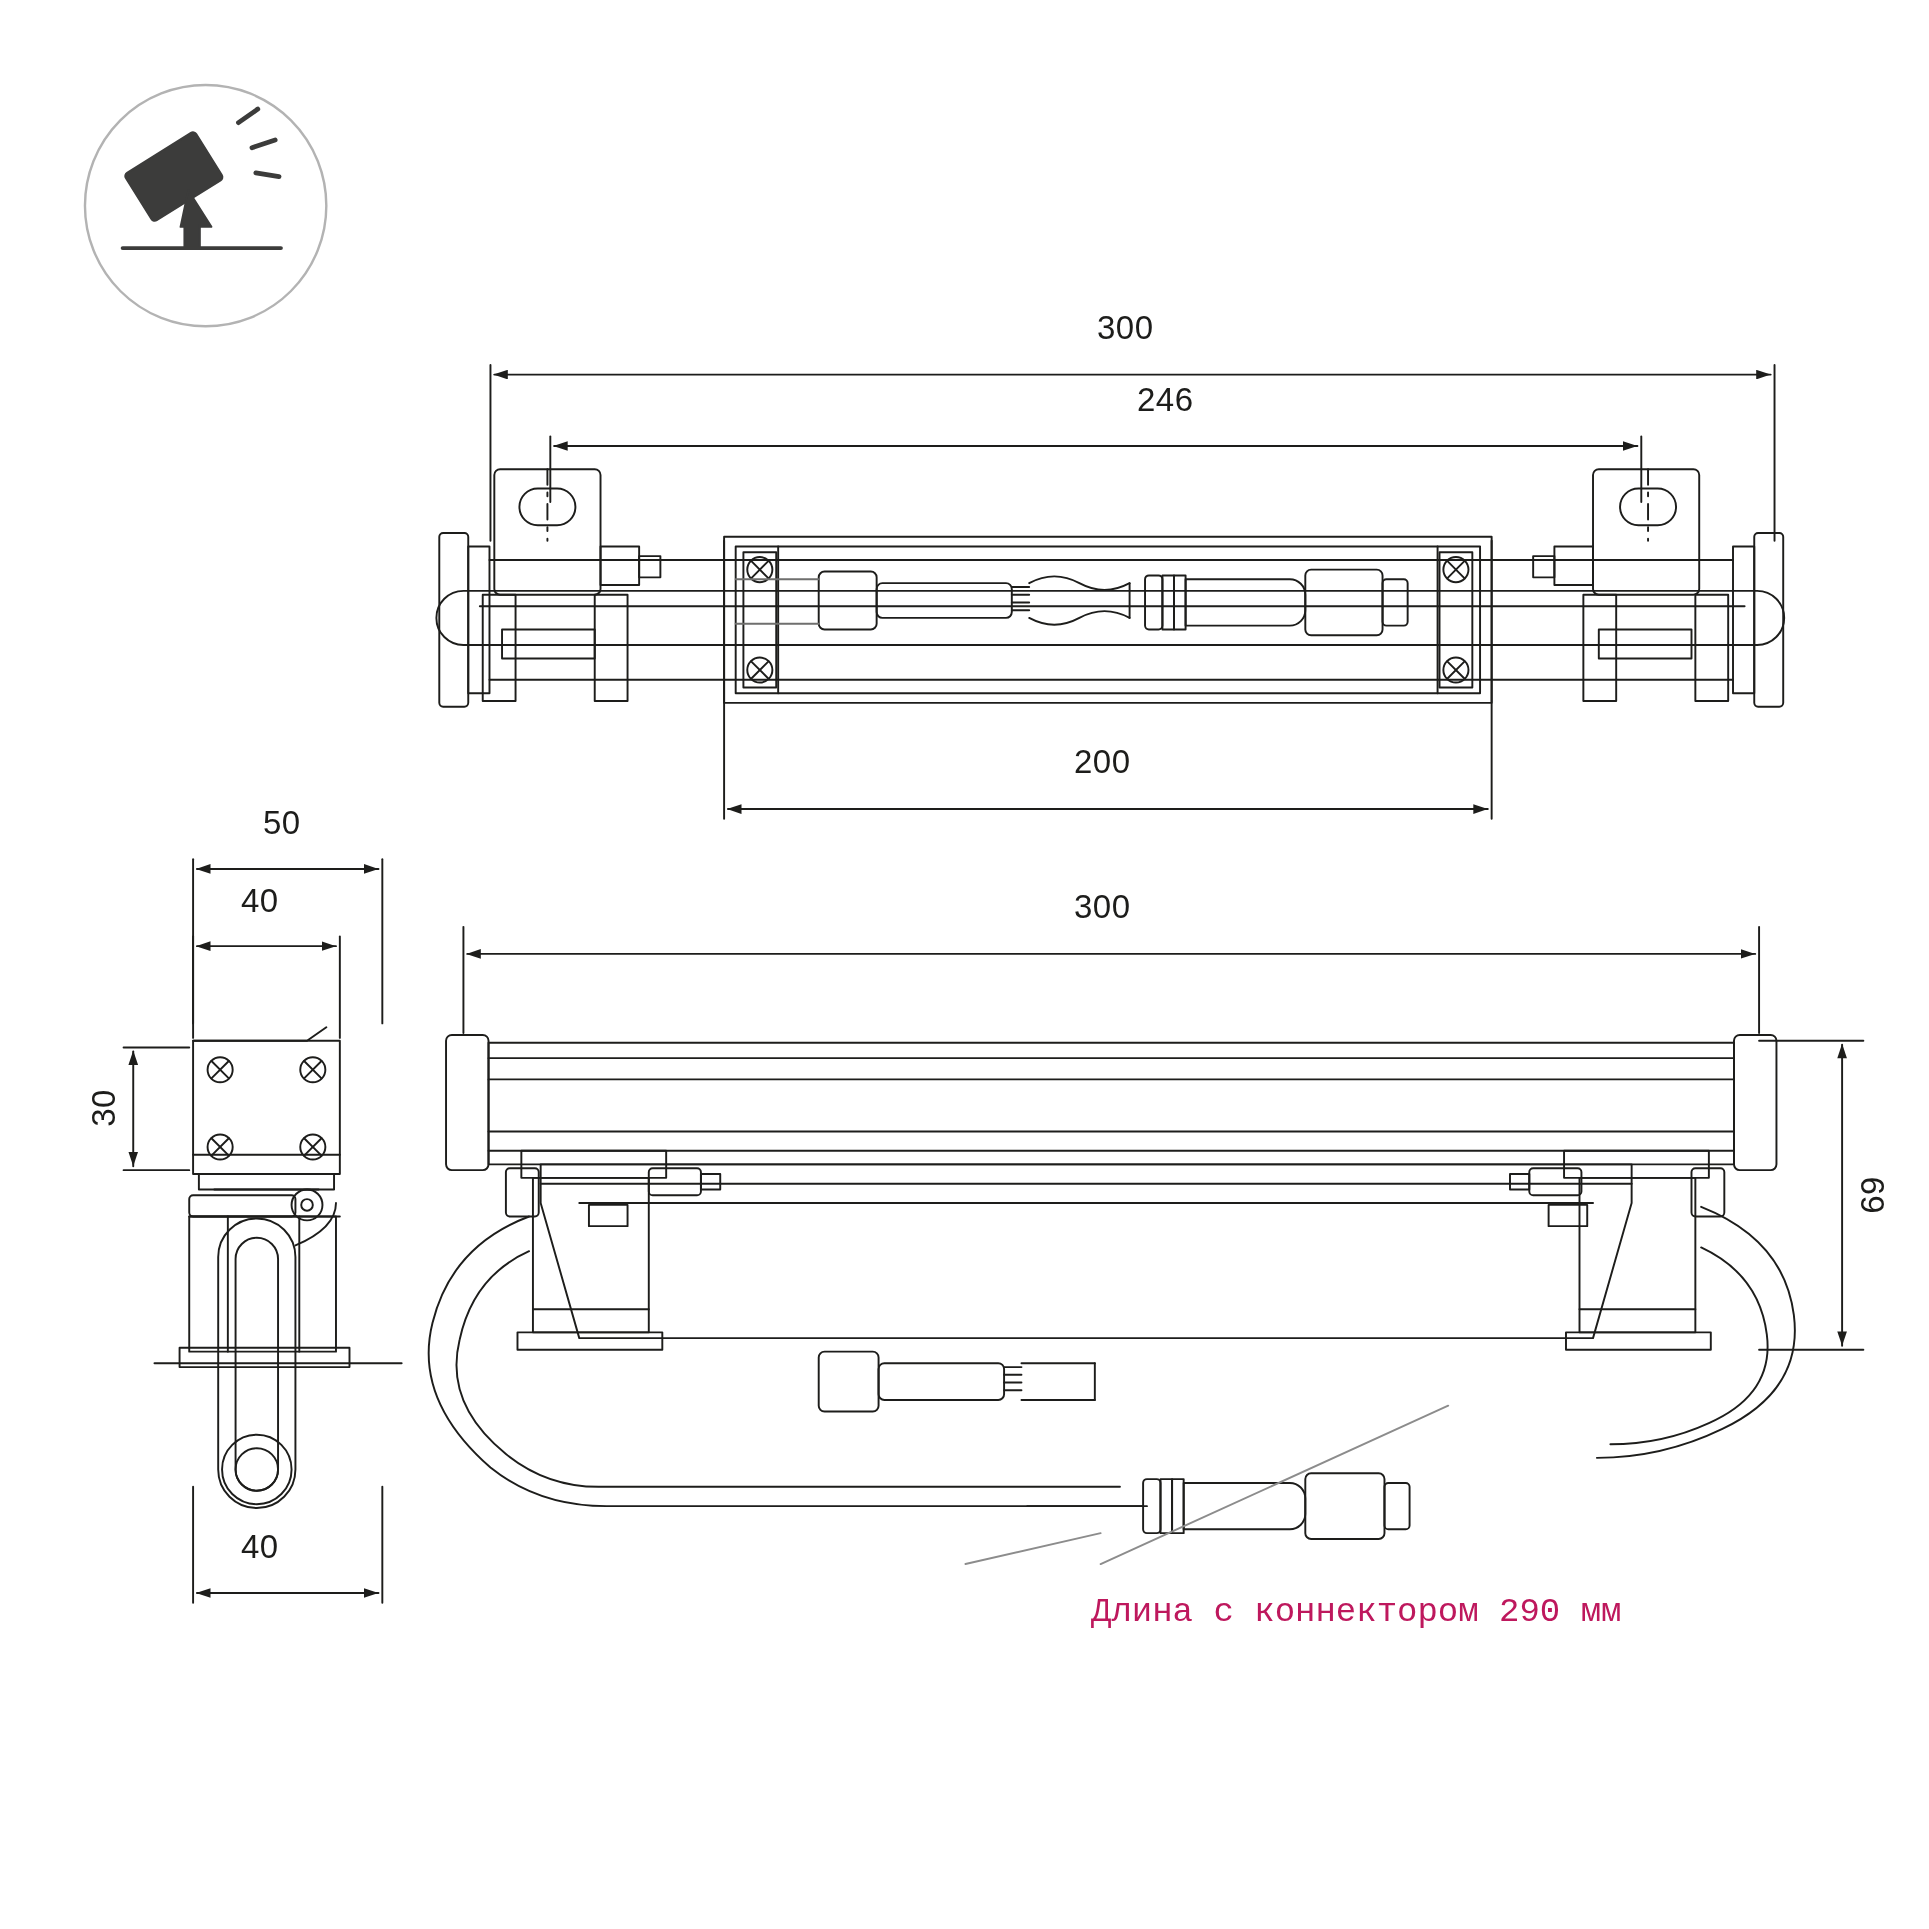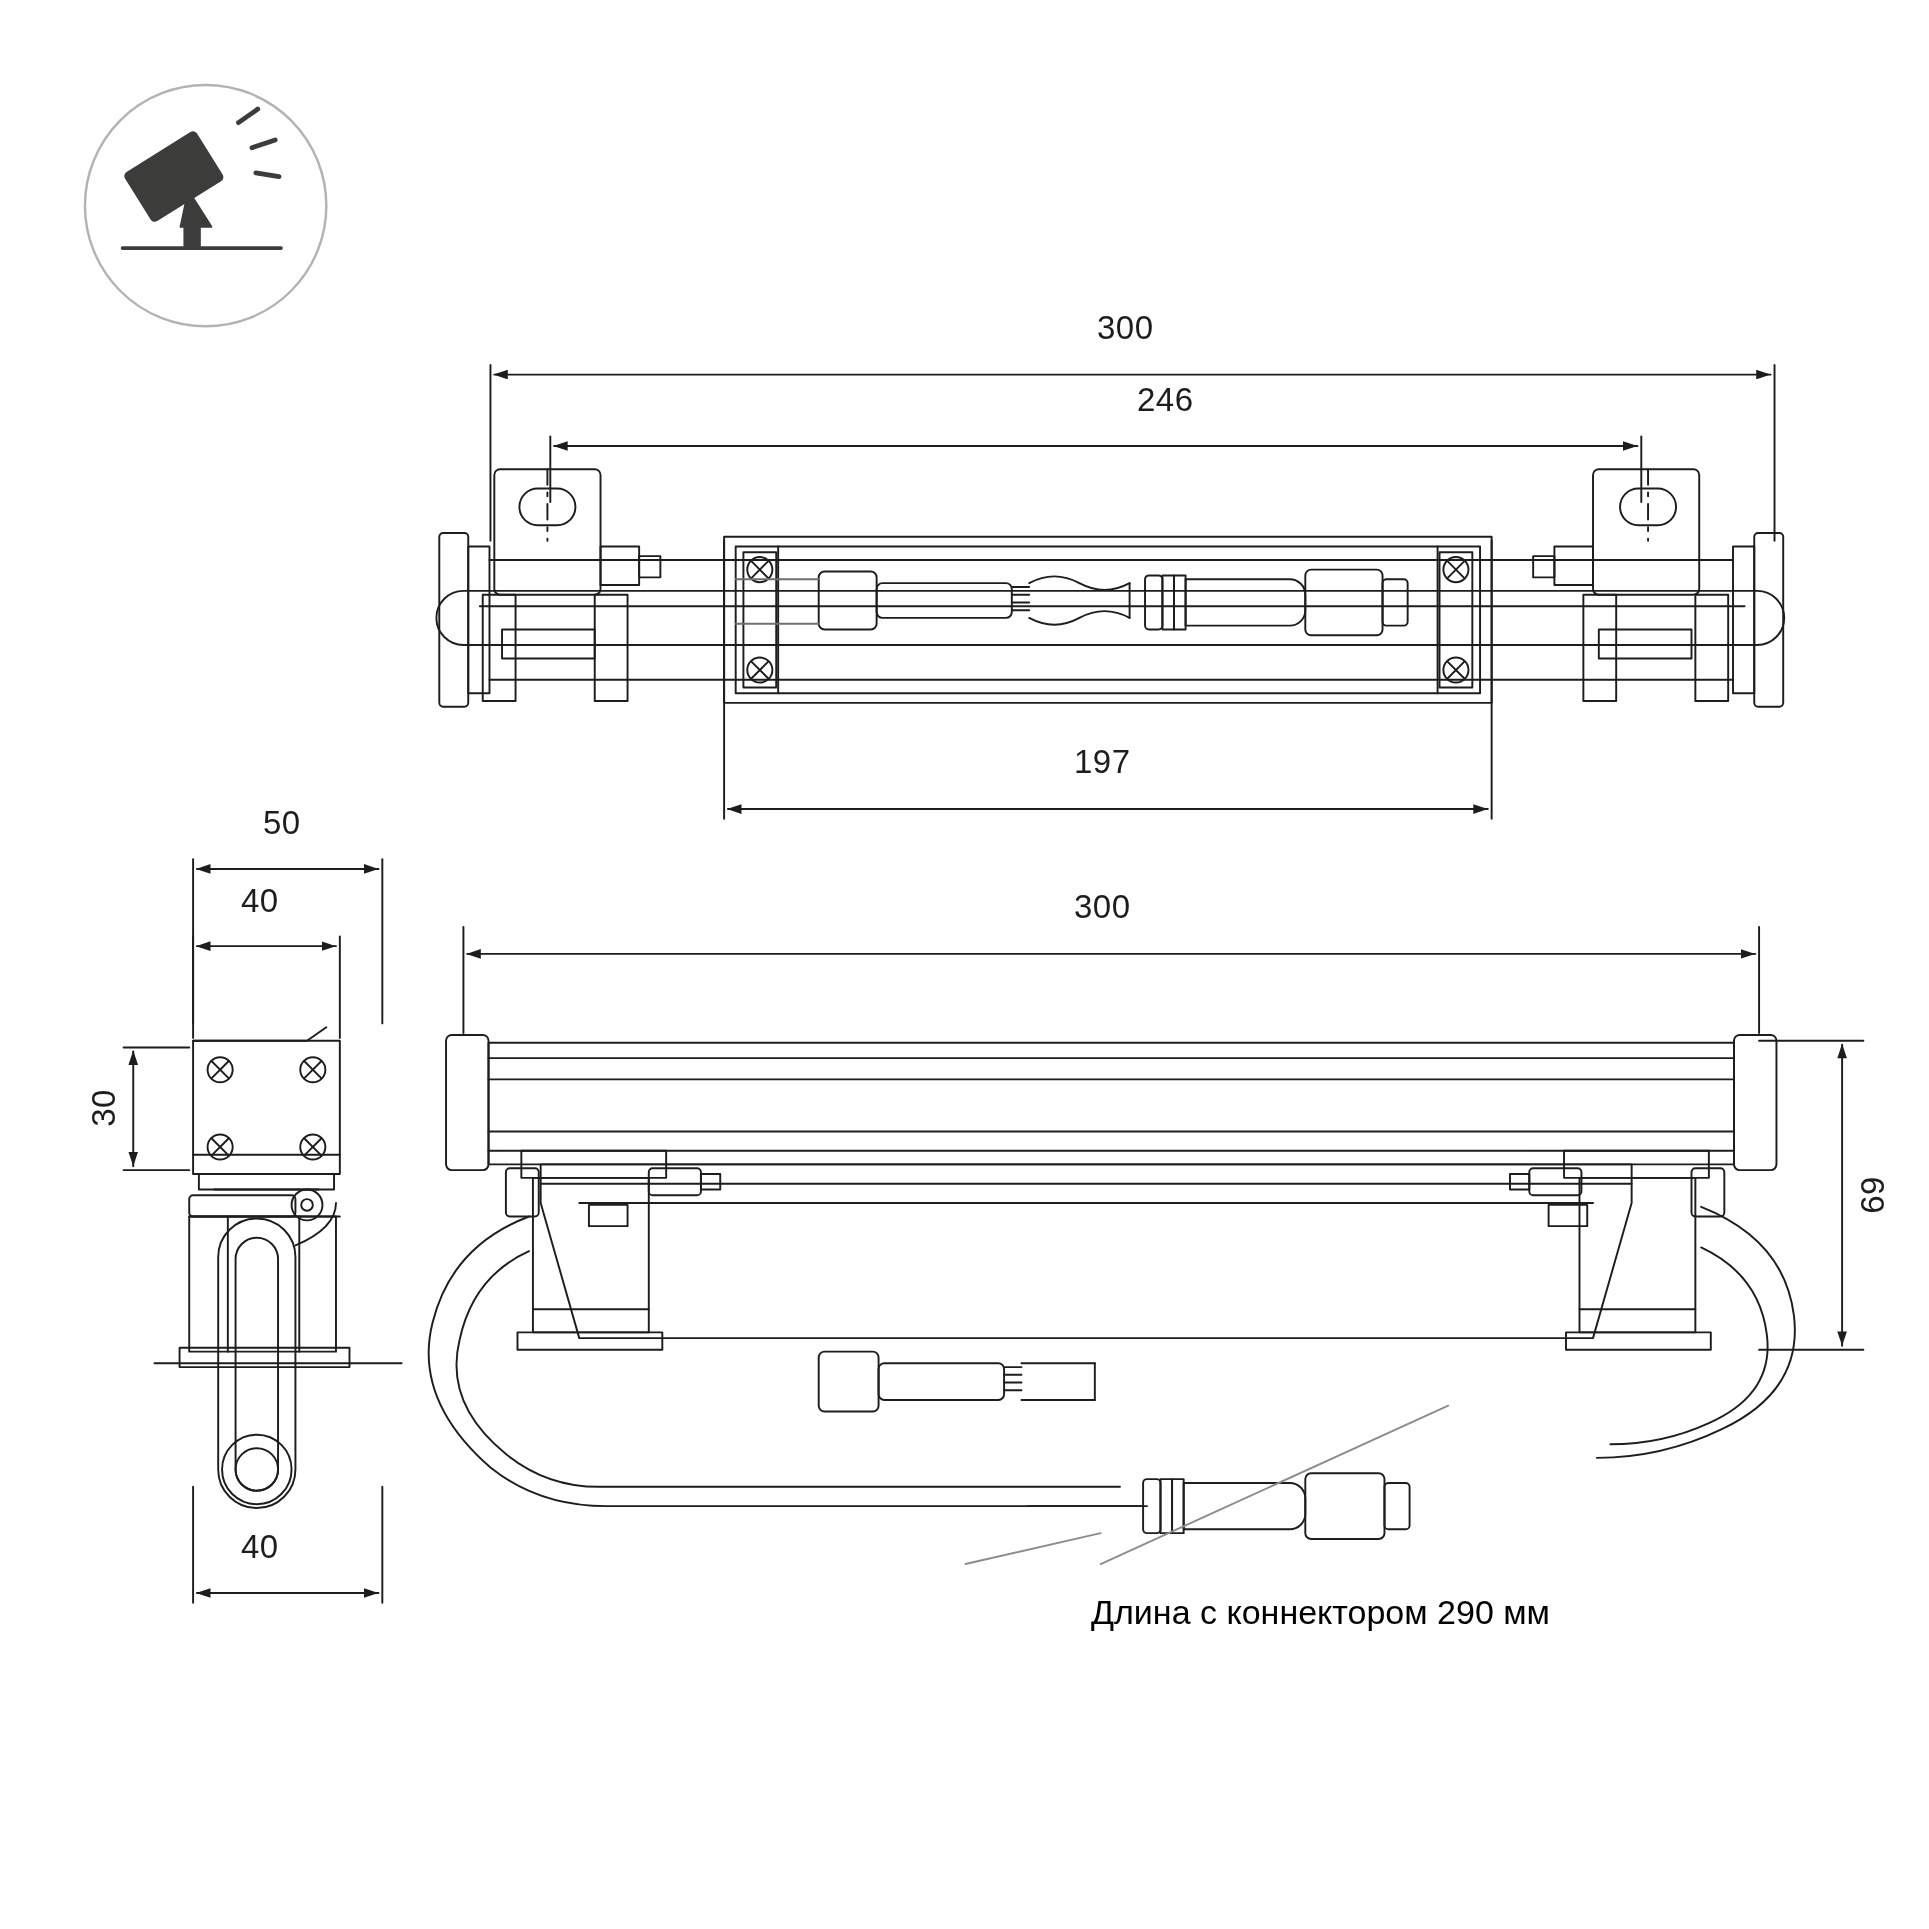--- a/index.html
+++ b/index.html
@@ -24,23 +24,23 @@
   .dim-label {
     position: absolute;
     font-family: "Liberation Sans", sans-serif;
     font-size: 33px;
     color: #1d1d1b;
     letter-spacing: 0.5px;
     white-space: nowrap;
   }
   .note-label {
     position: absolute;
-    font-family: Liberation Sans, sans-serif;
+    font-family: Liberation Mono, monospace;
     font-size: 34px;
-    color: #000000;
+    color: #be185d;
     white-space: nowrap;
     text-align: right;
   }
   .rot {
     transform: rotate(-90deg);
     transform-origin: 50% 50%;
   }
 </style>
 </head>
 <body>
@@ -268,21 +268,21 @@
       <line x1="1140" y1="1620" x2="1500" y2="1456" stroke="#8c8c8c"></line>
     </g>
 
   </g>
 </svg>
 
 <div class="dim-label" style="left:1097px; top:309px;">300</div>
 
 <div class="dim-label" style="left:1097px; top:381px;margin-left:40px;">246</div>
 
-<div class="dim-label" style="left:1074px; top:743px;">197</div>
+<div class="dim-label" style="left:1074px; top:743px;">200</div>
 
 <div class="dim-label" style="left:263px; top:804px;">50</div>
 
 <div class="dim-label" style="left:241px; top:882px;">40</div>
 
 <div class="dim-label rot" style="left:83px; top:1089px; width:42px; text-align:center;">30</div>
 
 <div class="dim-label" style="left:241px; top:1528px;">40</div>
 
 <div class="dim-label" style="left:1074px; top:888px;">300</div>

